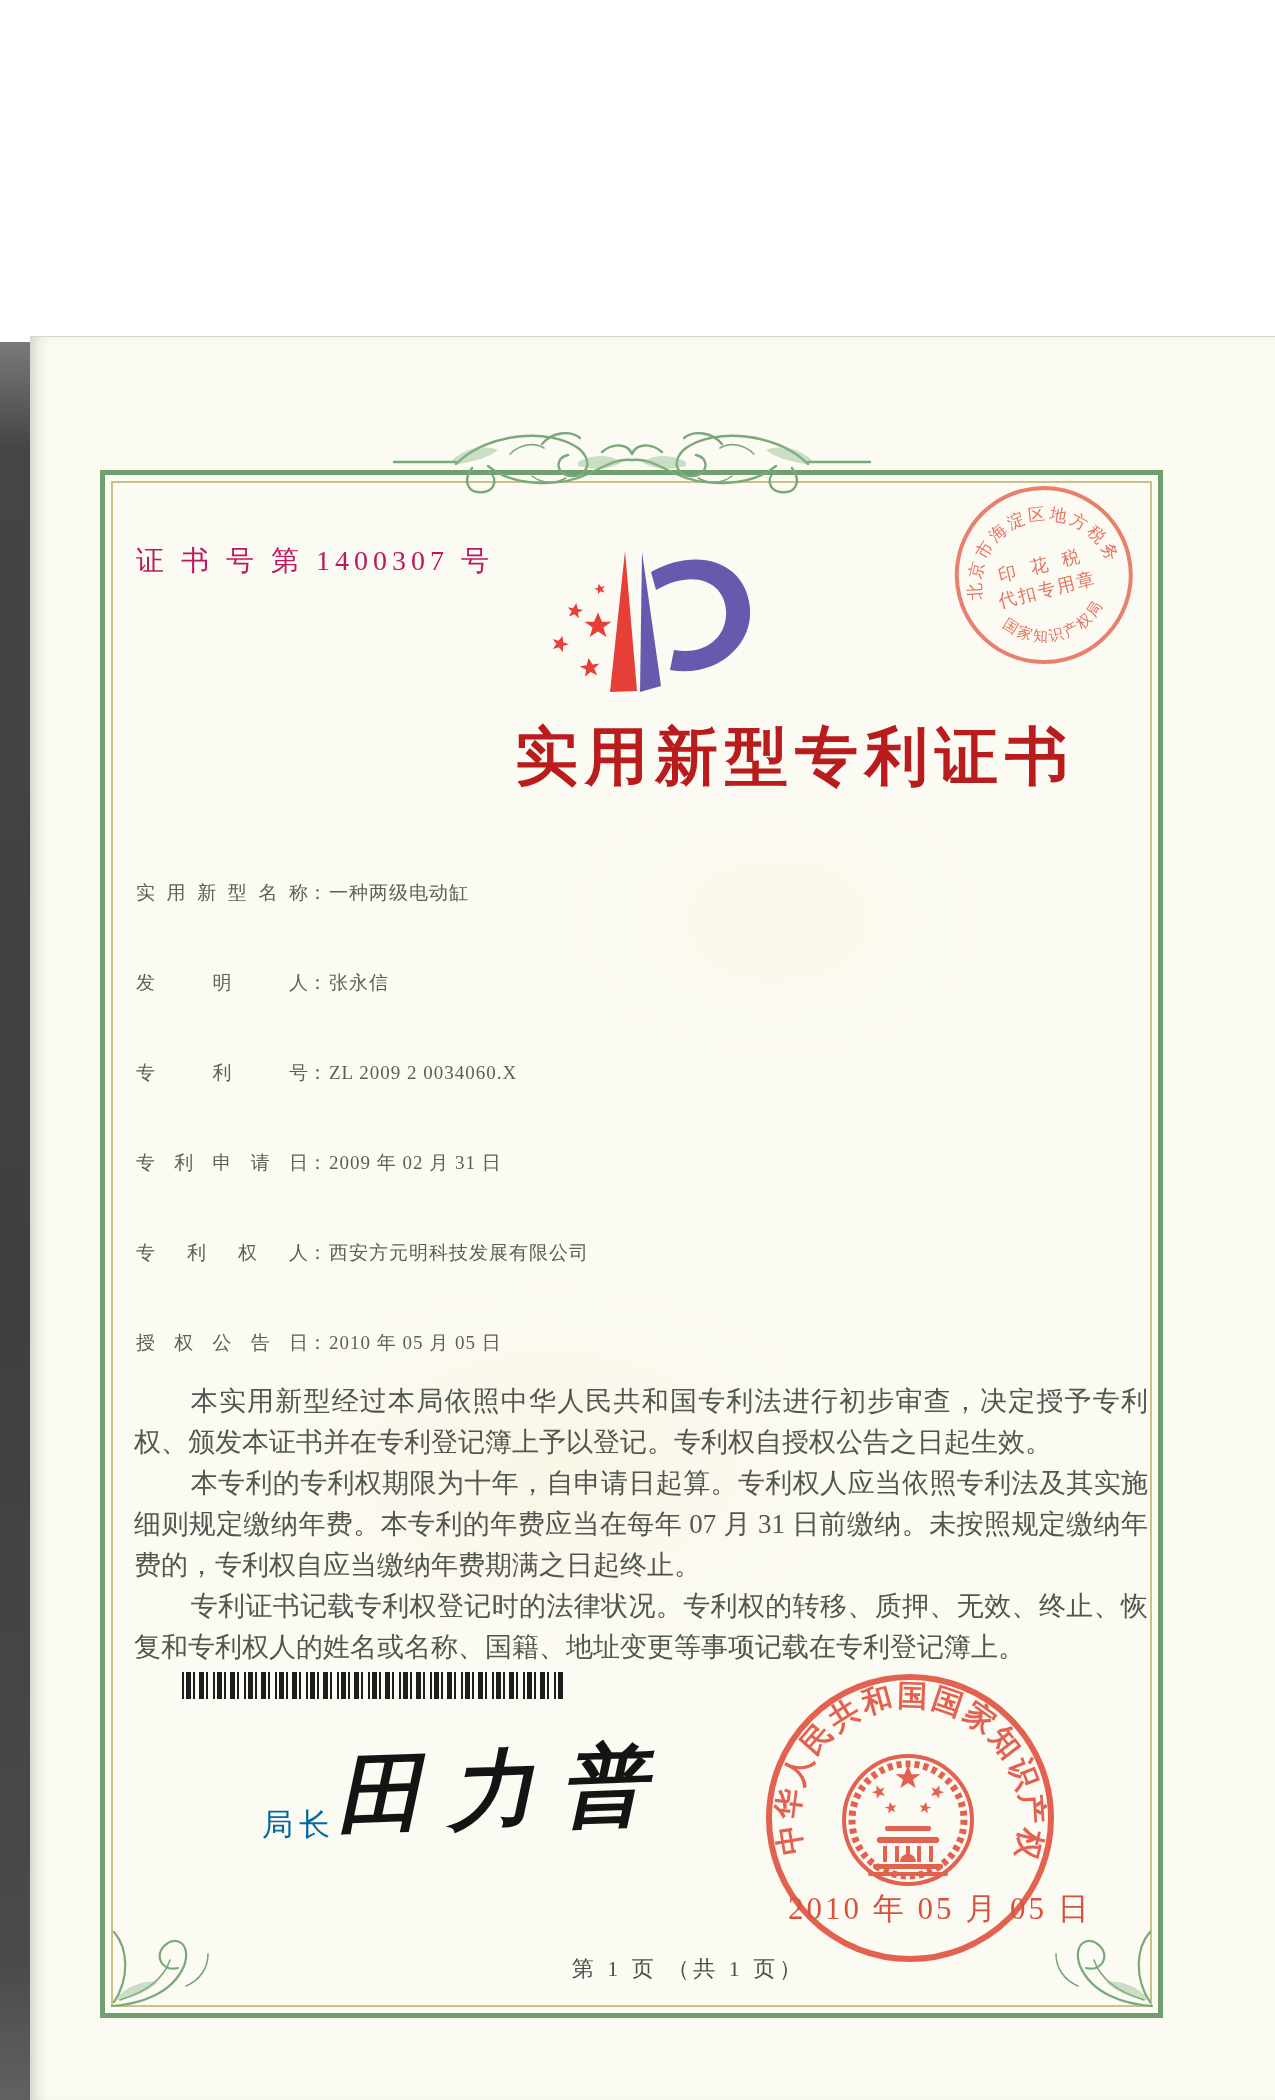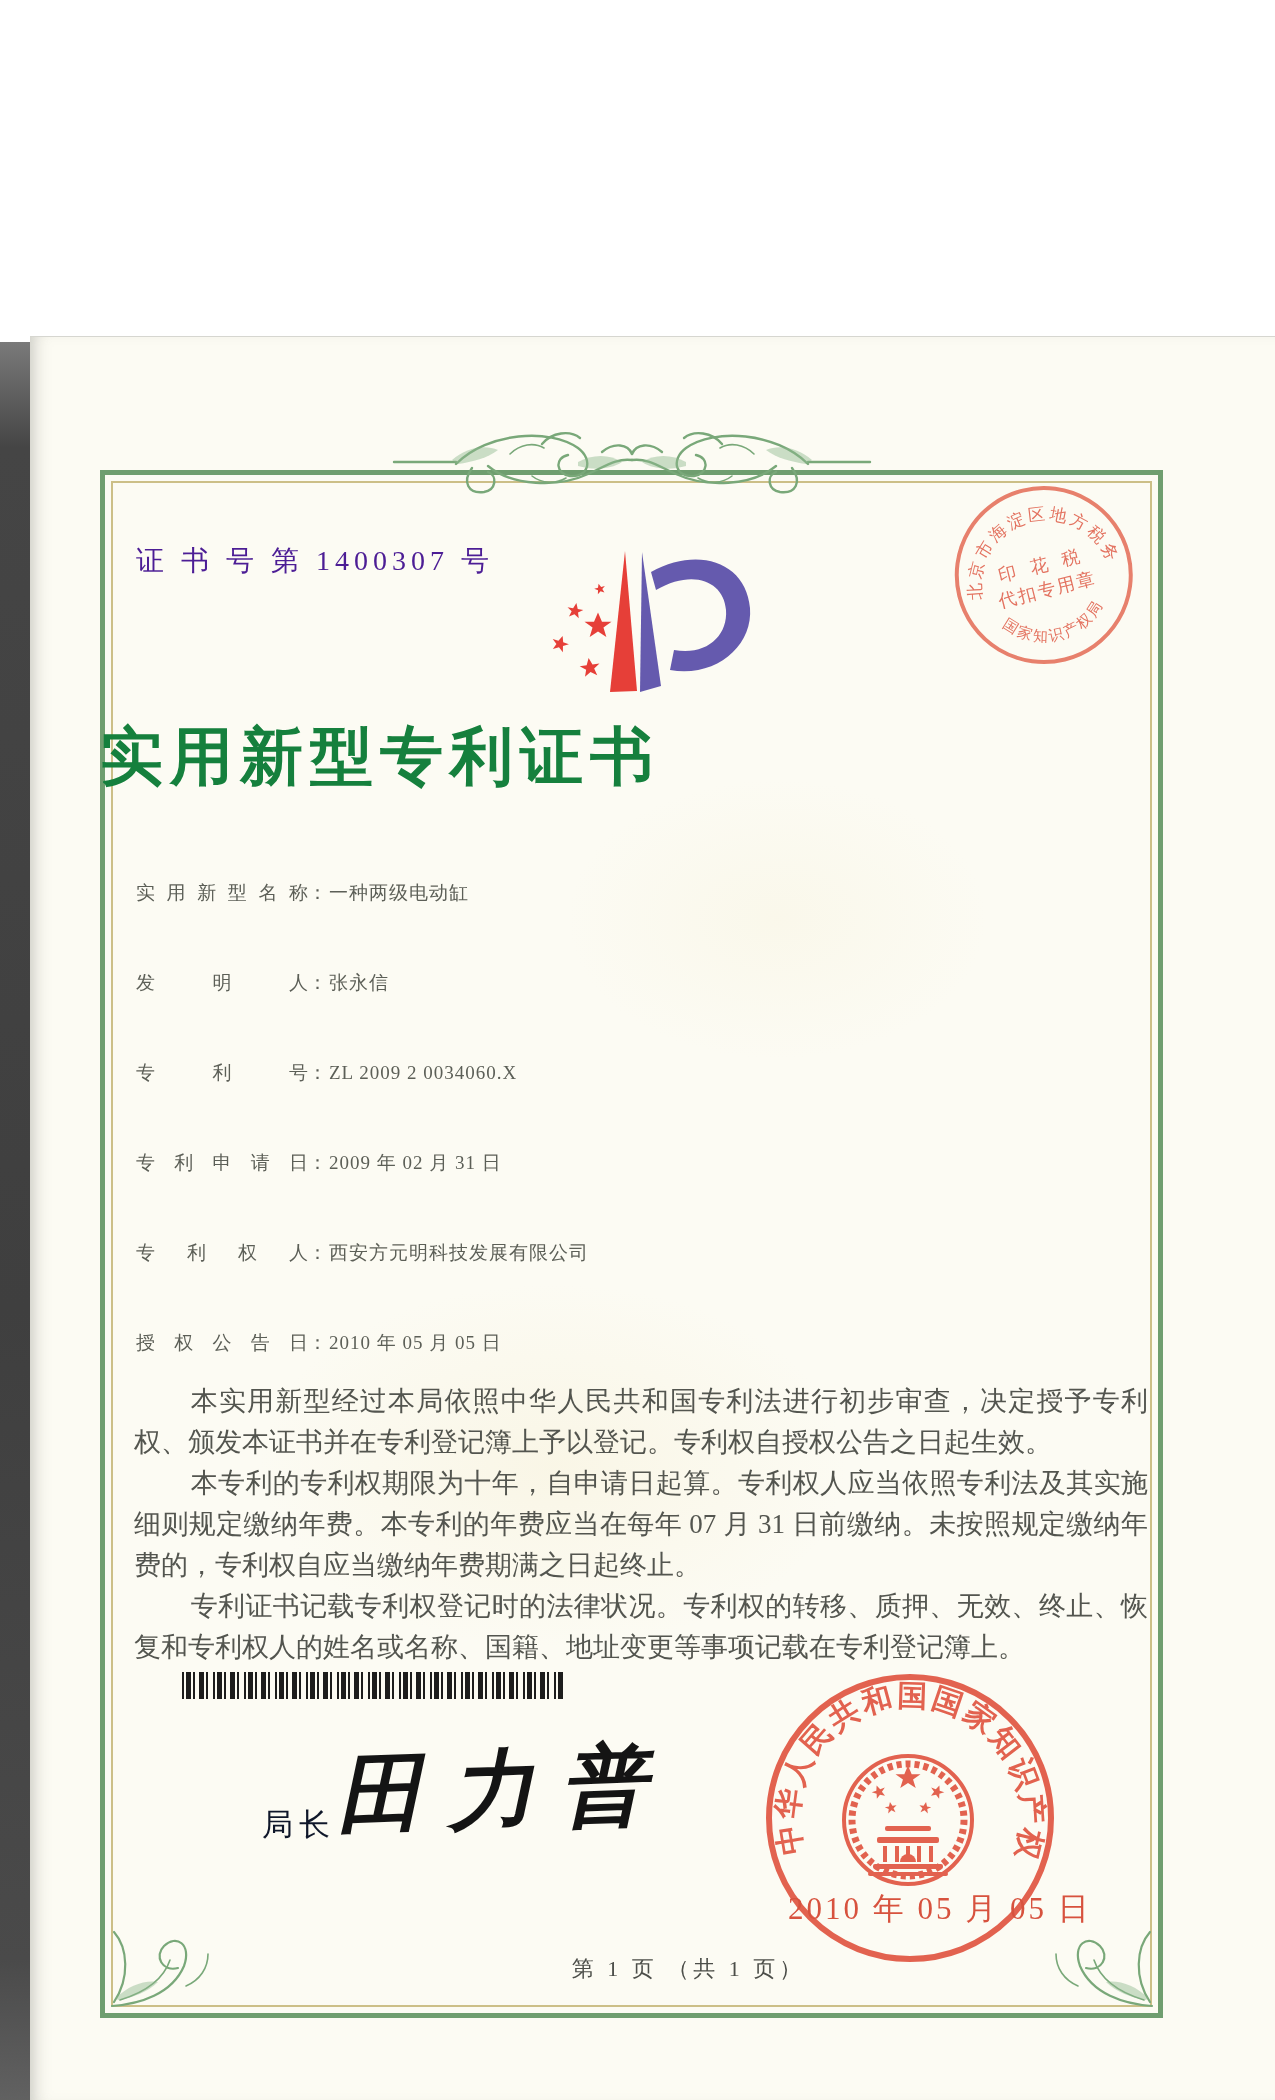--- a/index.html
+++ b/index.html
@@ -20,44 +20,44 @@
   .frame-outer{position:absolute;left:100px;top:470px;width:1063px;height:1548px;
                border:5px solid #6f9e6f;box-sizing:border-box;}
   .frame-inner{position:absolute;left:111px;top:481px;width:1041px;height:1526px;
                border:2px solid #ccbf87;box-sizing:border-box;}
   .orn{position:absolute;color:#79a879;}
   .orn svg{display:block;}
   .orn-top{left:392px;top:414px;width:480px;height:90px;}
   .orn-bl{left:106px;top:1882px;width:130px;height:130px;}
   .orn-br{left:1028px;top:1882px;width:130px;height:130px;transform:scaleX(-1);}
 
-  .cert-no{position:absolute;left:136px;top:542px;font-size:28px;letter-spacing:5px;color:#4c1d95;}
+  .cert-no{position:absolute;left:136px;top:542px;font-size:28px;letter-spacing:5px;color:#be185d;}
   .logo{position:absolute;left:498px;top:538px;width:262px;height:192px;}
-  .doc-title{position:absolute;left:100px;top:714px;width:975px;text-align:left;
-             font-size:63px;font-weight:600;letter-spacing:7px;color:#15803d;}
+  .doc-title{position:absolute;left:100px;top:714px;width:975px;text-align:right;
+             font-size:63px;font-weight:600;letter-spacing:7px;color:#b91c1c;}
 
   .field-row{position:absolute;left:136px;display:flex;align-items:baseline;
              font-size:19px;color:#5c5f57;white-space:nowrap;}
   .field-label{display:inline-block;width:172px;text-align:justify;text-align-last:justify;}
   .field-colon{margin:0 2px 0 0;}
   .field-value{letter-spacing:1px;}
 
   .body-text{position:absolute;left:134px;top:1381px;width:1014px;
              font-size:27px;line-height:41px;color:#53554f;text-align:justify;}
   .body-text p{margin:0;text-indent:2.1em;}
 
   .barcode{position:absolute;left:182px;top:1672px;width:383px;height:27px;
            background:repeating-linear-gradient(90deg,
              #1d1d1d 0 2px, rgba(0,0,0,0) 2px 4px,
              #1d1d1d 4px 9px, rgba(0,0,0,0) 9px 11px,
              #1d1d1d 11px 13px, rgba(0,0,0,0) 13px 17px,
              #1d1d1d 17px 22px, rgba(0,0,0,0) 22px 24px,
              #1d1d1d 24px 26px, rgba(0,0,0,0) 26px 31px);}
 
-  .sig-title{position:absolute;left:262px;top:1804px;font-size:31px;letter-spacing:6px;color:#0f172a;}
+  .sig-title{position:absolute;left:262px;top:1804px;font-size:31px;letter-spacing:6px;color:#0369a1;}
   .sig-name{position:absolute;left:336px;top:1732px;font-size:86px;font-weight:bold;font-style:italic;
             letter-spacing:26px;color:#141414;transform:rotate(-2deg);white-space:nowrap;}
 
   .seal{position:absolute;left:760px;top:1668px;width:300px;height:300px;opacity:0.93;}
   .seal-date{position:absolute;left:788px;top:1888px;font-size:31px;letter-spacing:3px;
              color:#d7523e;white-space:nowrap;}
 
   .tax-stamp{position:absolute;left:946px;top:478px;width:196px;height:196px;
              transform:rotate(-14deg);opacity:0.88;}
 

